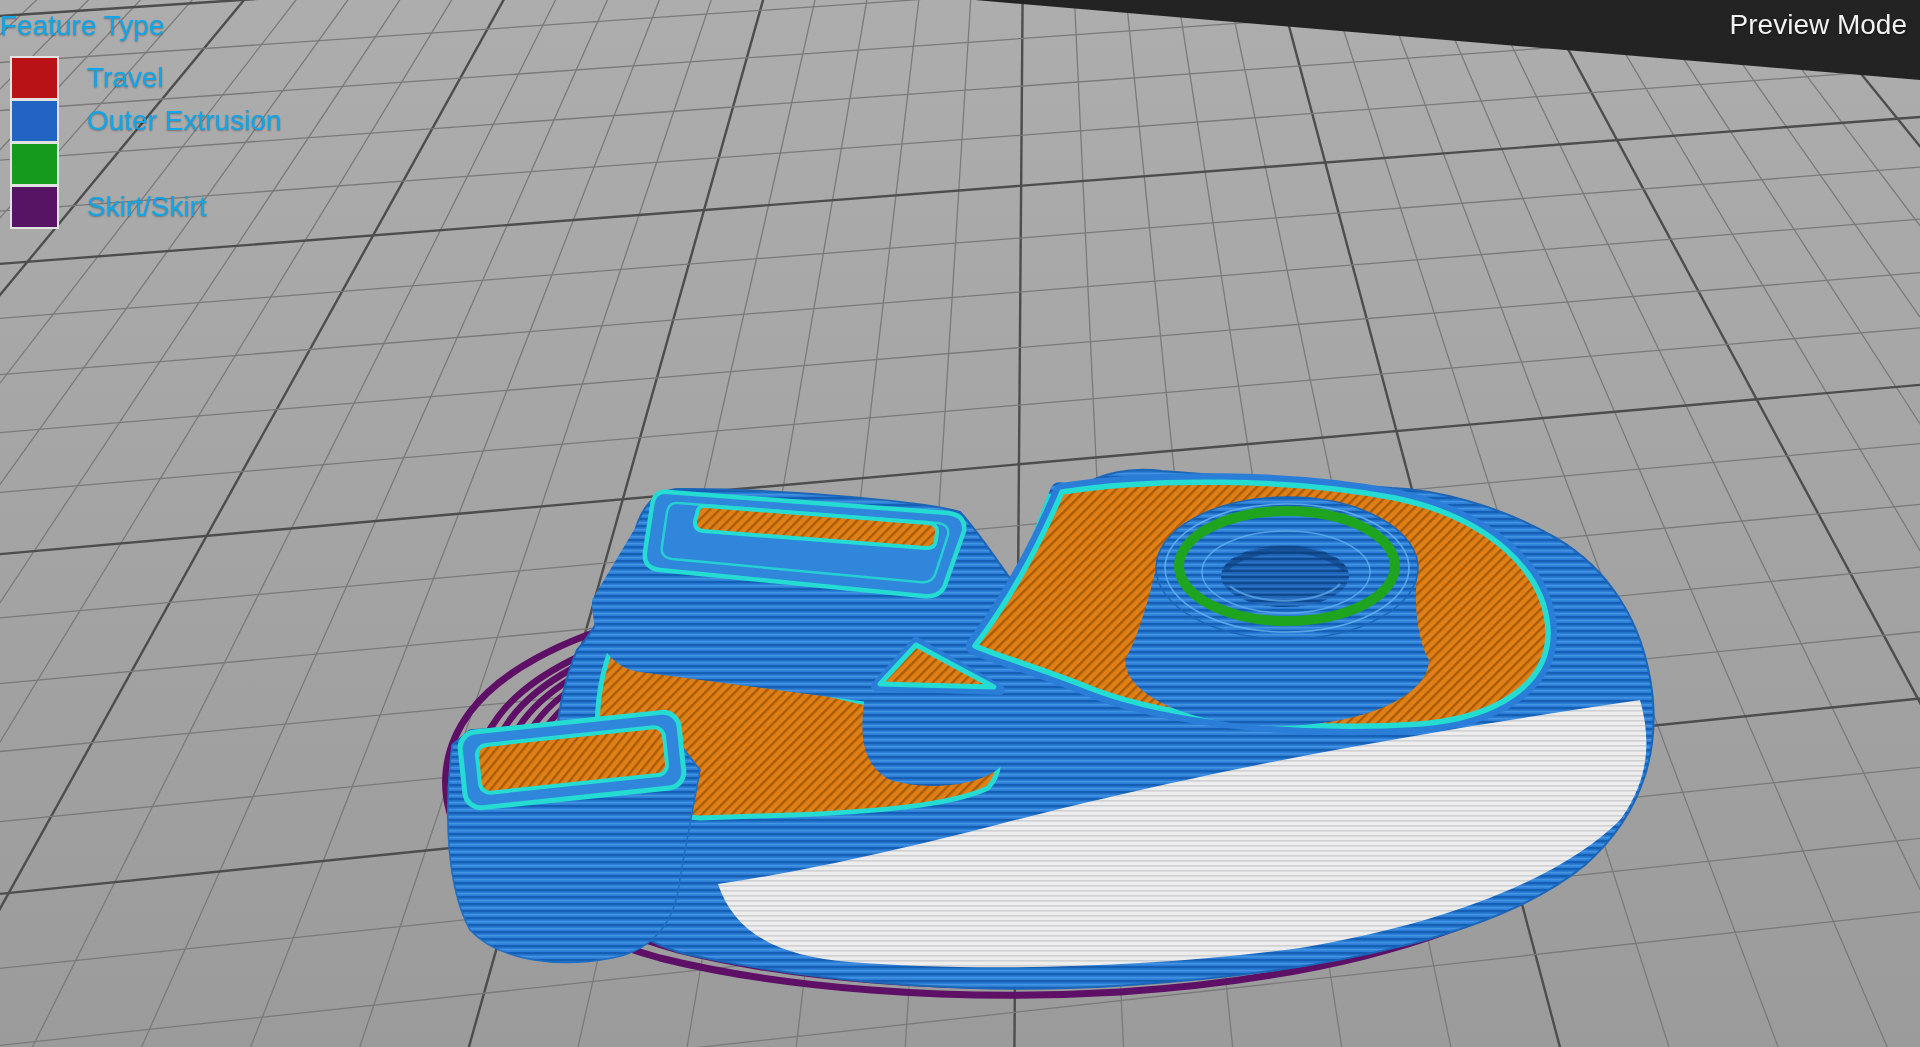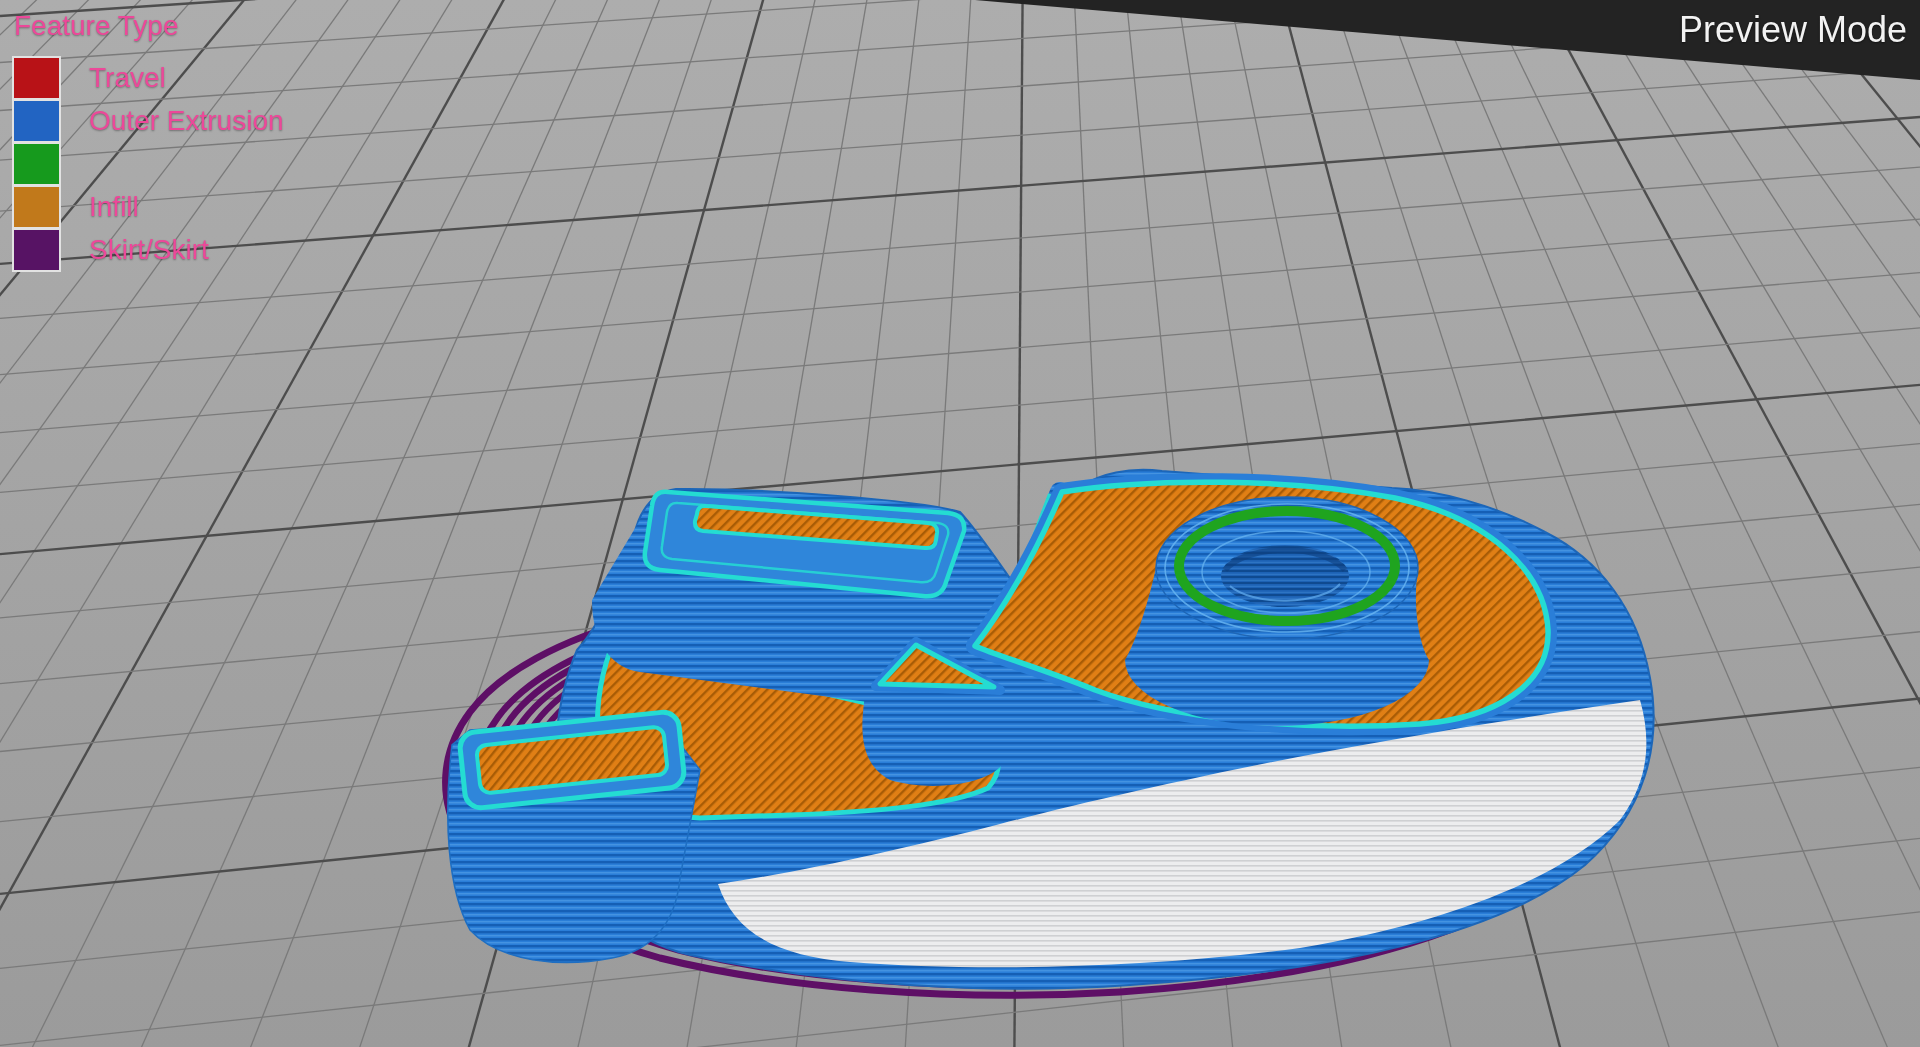--- a/index.html
+++ b/index.html
@@ -1,30 +1,30 @@
 <!DOCTYPE html>
 <html><head>
 <meta charset="utf-8">
 <style>
   html,body{margin:0;padding:0;}
   body{width:1920px;height:1047px;overflow:hidden;background:#242424;
        font-family:"Liberation Sans","DejaVu Sans",sans-serif;}
   .stage{position:absolute;inset:0;width:1920px;height:1047px;overflow:hidden;}
   .viewport-svg{position:absolute;left:0;top:0;}
   
-  .legend{position:absolute;left:14px;top:10px;color:#ec4899;
+  .legend{position:absolute;left:0;top:10px;color:#0ea5e9;
           text-shadow:0 1px 2px rgba(0,0,0,.35);user-select:none;}
   .legend-title{font-size:28px;margin-bottom:16px;}
-  .legend-rows{display:flex;flex-direction:column;row-gap:3px;}
+  .legend-rows{display:flex;flex-direction:column;row-gap:3px;margin-left:12px;}
   .legend-row{display:flex;align-items:center;height:40px;}
   .legend-swatch{width:45px;height:40px;flex:0 0 45px;
                  box-shadow:0 0 0 2px #e2e2e2;}
   .legend-label{font-size:28px;margin-left:30px;white-space:nowrap;}
   .mode-label{position:absolute;top:9px;right:13px;color:#f2f2f2;
-              font-size:36px;text-shadow:0 1px 2px rgba(0,0,0,.5);user-select:none;}
+              font-size:28px;text-shadow:0 1px 2px rgba(0,0,0,.5);user-select:none;}
 </style>
 </head>
 <body>
 
 <div class="stage">
 
   <svg class="viewport-svg" width="1920" height="1047" viewBox="0 0 1920 1047">
     <defs>
       <linearGradient id="plateGrad" x1="0" y1="0" x2="0" y2="1">
         <stop offset="0" stop-color="#adadad"></stop>
@@ -261,24 +261,20 @@
         <div class="legend-label">Travel</div>
       </div>
       <div class="legend-row">
         <div class="legend-swatch" style="background-color: rgb(34, 100, 194);"></div>
         <div class="legend-label">Outer Extrusion</div>
       </div>
       <div class="legend-row">
         <div class="legend-swatch" style="background-color: rgb(22, 154, 29);"></div>
       </div>
       <div class="legend-row">
-        <div class="legend-swatch" style="background-color: rgb(193, 121, 27);"></div>
-        <div class="legend-label">Infill</div>
-      </div>
-      <div class="legend-row">
         <div class="legend-swatch" style="background-color: rgb(87, 19, 100);"></div>
         <div class="legend-label">Skirt/Skirt</div>
       </div>
     </div>
   </div>
 
   <div class="mode-label">Preview Mode</div>
 </div>
 
 </body></html>

